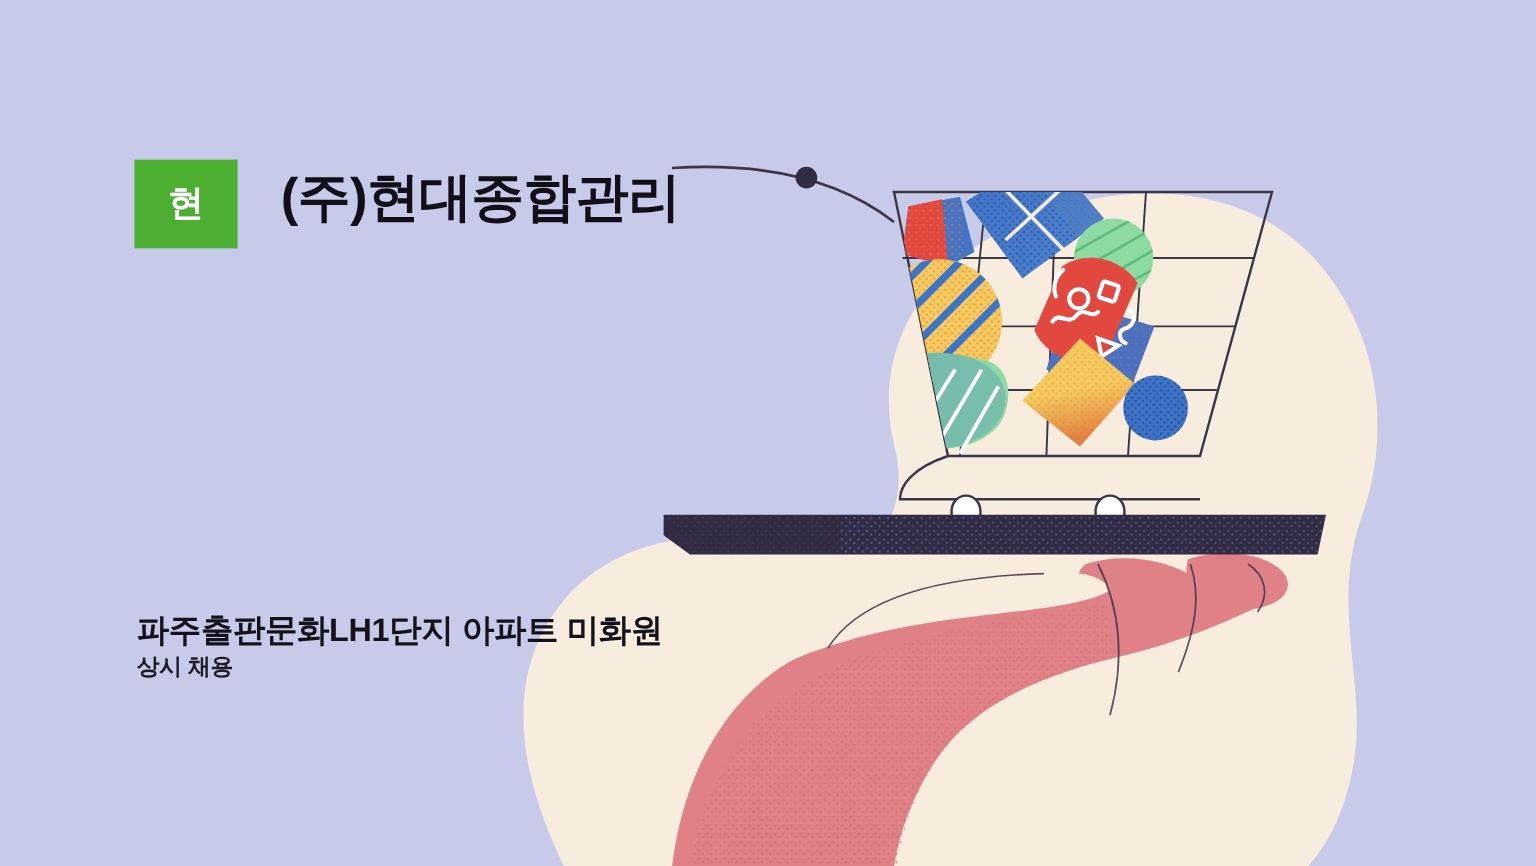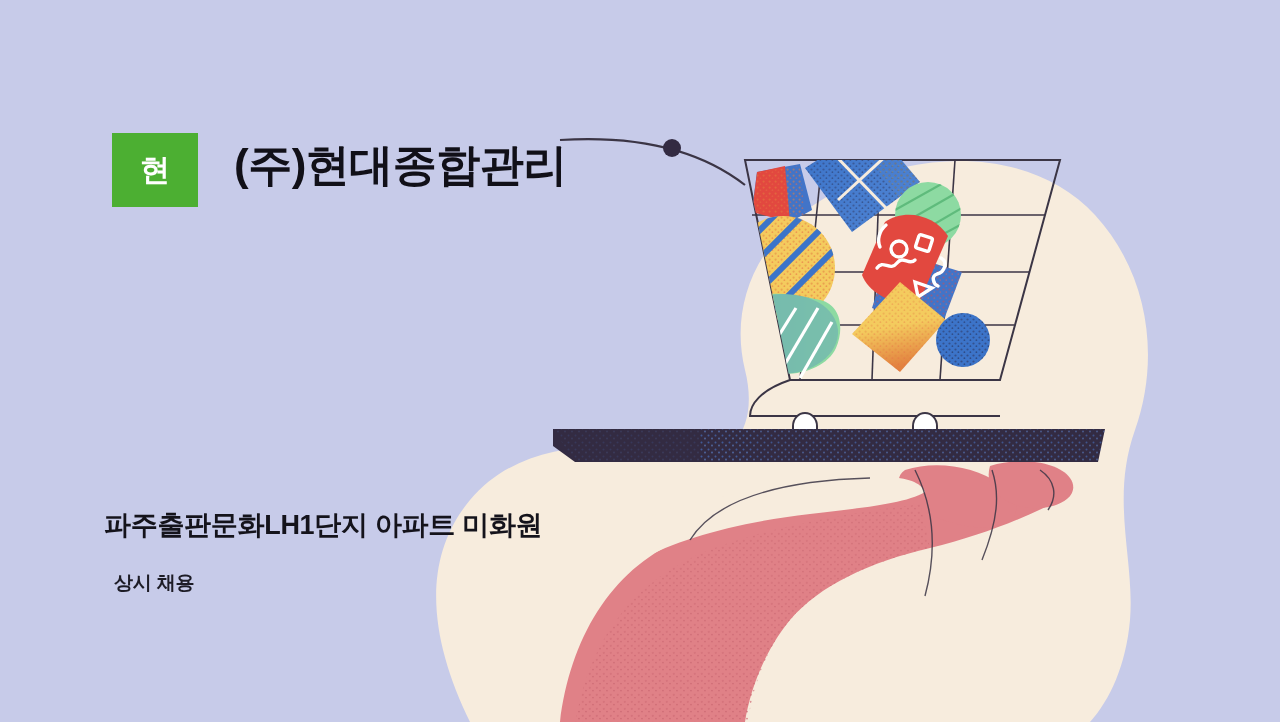--- a/index.html
+++ b/index.html
@@ -52,33 +52,33 @@
     font-size: 44px;
     font-weight: 700;
     color: #111018;
     line-height: 1.1;
     white-space: nowrap;
     letter-spacing: -0.5px;
     margin-left: 16px;
   }
   .job-title {
     position: absolute;
-    left: 104px;
+    left: 114px;
     top: 509px;
     font-size: 27px;
     font-weight: 700;
     color: #14131b;
     line-height: 1.2;
     white-space: nowrap;
     letter-spacing: -0.3px;
   }
   .job-status {
     position: absolute;
     left: 114px;
-    top: 572px;
+    top: 546px;
     font-size: 19px;
     font-weight: 700;
     color: #1d1c26;
     line-height: 1.2;
     white-space: nowrap;
     letter-spacing: -0.2px;
   }
 </style>
 </head>
 <body>

